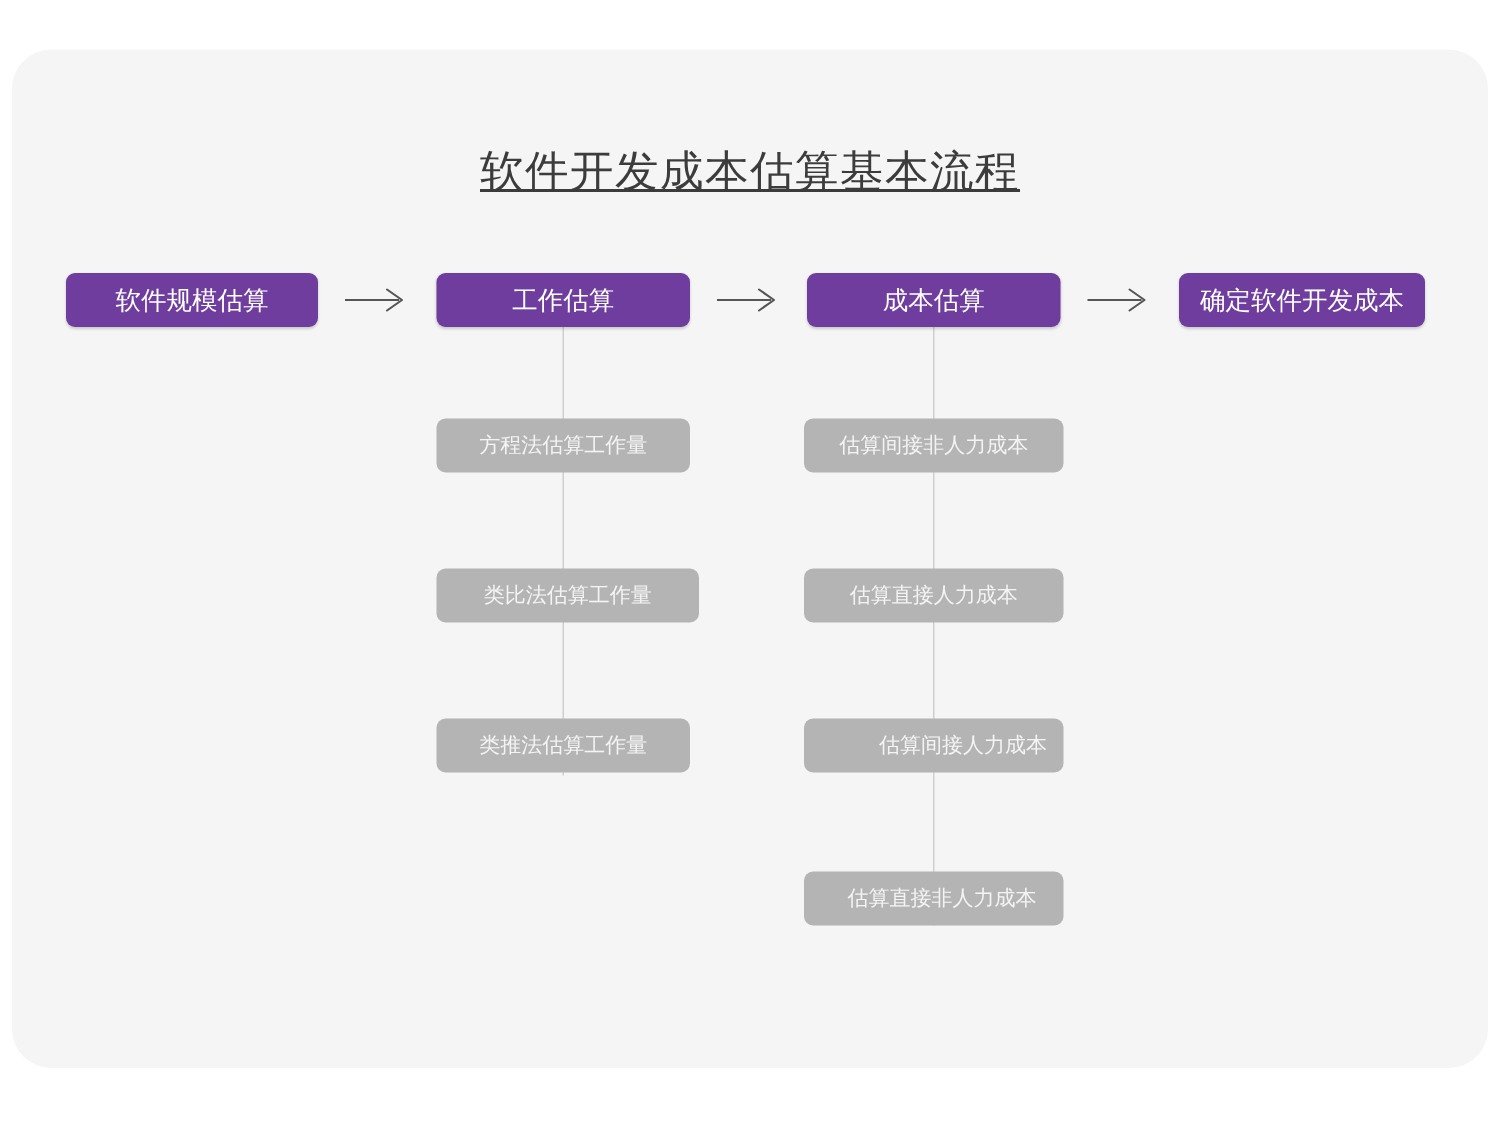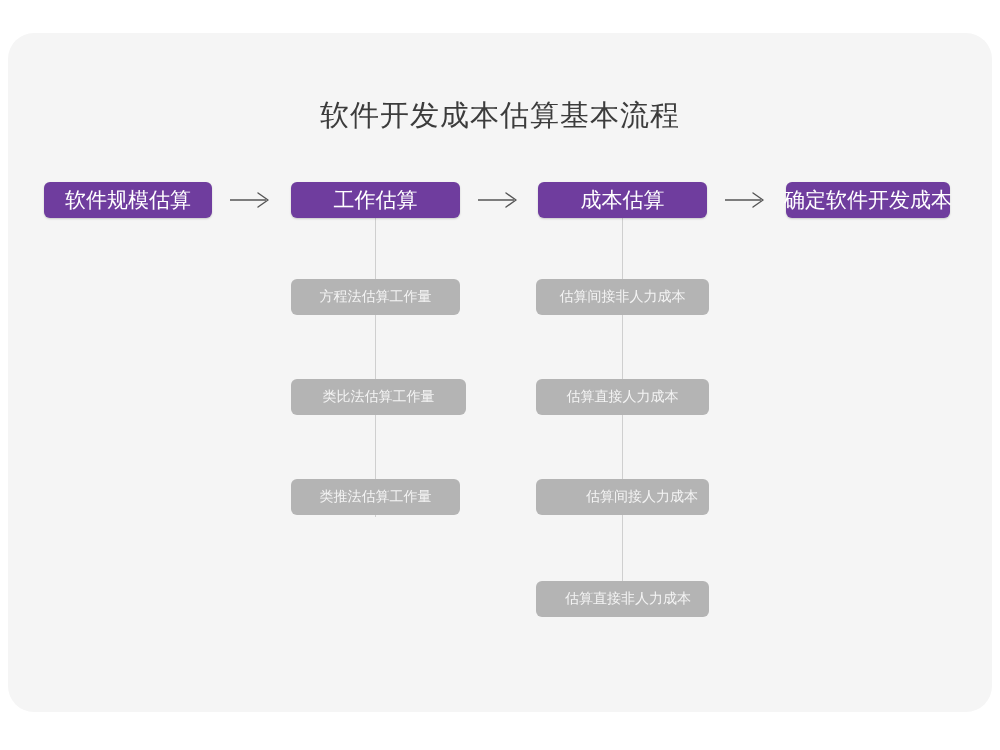--- a/index.html
+++ b/index.html
@@ -36,37 +36,38 @@
     position: absolute;
     left: 0;
     top: 94px;
     width: 1000px;
     text-align: center;
     font-size: 29px;
     color: #3c3c3c;
     letter-spacing: 1px;
     font-weight: normal;
     line-height: 42px;
+    text-decoration: underline;
   }
 
   
   .connector {
     position: absolute;
     width: 1px;
     background: #cfcfcf;
   }
 
   
   .node-primary {
     position: absolute;
     height: 36px;
     background: #6f3d9e;
     border-radius: 6px;
     color: #ffffff;
-    font-size: 21px;
+    font-size: 17px;
     display: flex;
     align-items: center;
     justify-content: center;
     box-shadow: 0 1px 2px rgba(0,0,0,0.18);
     box-sizing: border-box;
     white-space: nowrap;
   }
 
   
   .node-secondary {

